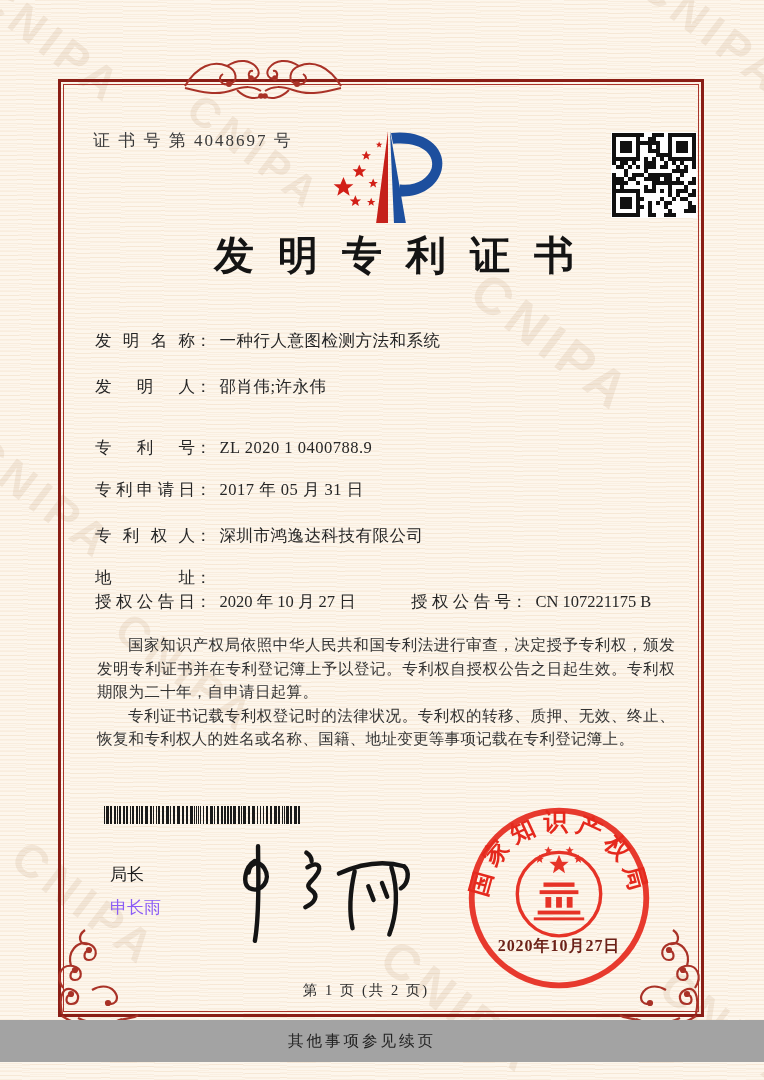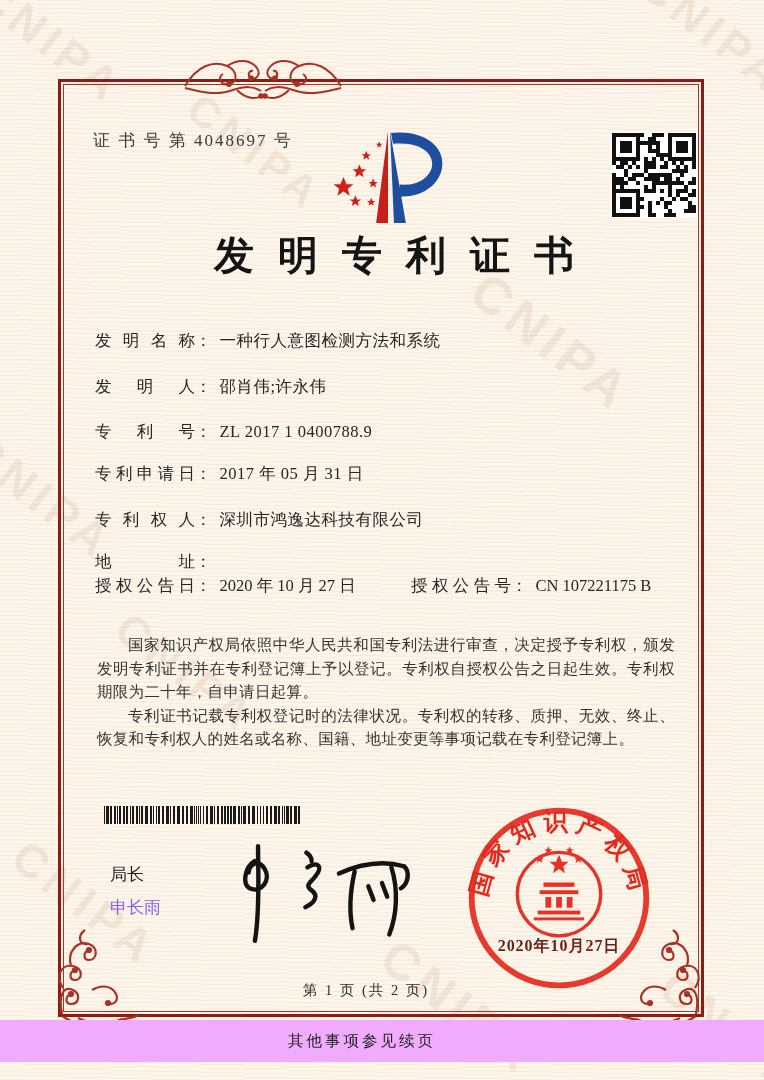--- a/index.html
+++ b/index.html
@@ -35,39 +35,39 @@
   #title{
     position:absolute;left:12px;top:228px;width:764px;margin:0;
     text-align:center;font-size:40px;font-weight:bold;
     letter-spacing:24px;text-indent:24px;color:#141414;
   }
   #fields{position:absolute;left:95px;top:329px;width:580px;font-size:16.5px;color:#262626;}
   .row{display:flex;line-height:23px;}
   .f-label{flex:none;display:inline-block;width:100px;text-align:justify;text-align-last:justify;color:#262626;}
   .f-colon{flex:none;margin-right:8px;}
   .f-value{flex:1;letter-spacing:0.5px;}
-  .mb-a{margin-bottom:23px;} .mb-b{margin-bottom:22px;} .mb-c{margin-bottom:19px;}
+  .mb-a{margin-bottom:23px;} .mb-b{margin-bottom:38px;} .mb-c{margin-bottom:19px;}
   .grant-group{display:flex;}
   .grant-first{flex:none;width:316px;}
   #paras{position:absolute;left:97px;top:633px;width:578px;}
   #paras p{
     margin:0;font-size:15.5px;line-height:23.5px;color:#333;
     text-align:justify;text-indent:2em;letter-spacing:0.3px;
   }
   #barcode{position:absolute;left:104px;top:806px;width:202px;height:18px;}
   #sig-title{position:absolute;left:110px;top:863px;font-size:17px;color:#1d1d1d;}
   #sig-name{position:absolute;left:110px;top:896px;font-size:17px;color:#8b5cf6;}
   #sig-script{position:absolute;left:215px;top:840px;width:210px;height:105px;}
   #seal{position:absolute;left:462px;top:801px;width:194px;height:194px;z-index:5;}
   #page-info{
     position:absolute;left:0;top:981px;width:764px;text-align:center;
     font-size:14.5px;color:#2e2e2e;transform:translateX(-16px);letter-spacing:2px;
   }
   #strip{
-    position:absolute;left:0;top:1020px;width:764px;height:42px;background:#f0abfc;z-index:4;
+    position:absolute;left:0;top:1020px;width:764px;height:42px;background:#a3a3a3;z-index:4;
   }
   #strip-text{
     display:block;text-align:center;line-height:42px;font-size:15.5px;color:#222;
     transform:translateX(-20px);letter-spacing:3px;
   }
   svg{display:block;}
 </style>
 </head>
 <body>
 
@@ -315,21 +315,21 @@
       <span class="f-value">一种行人意图检测方法和系统</span>
     </div>
     <div class="row mb-b">
       <span class="f-label">发明人</span>
         <span class="f-colon">：</span>
       <span class="f-value">邵肖伟;许永伟</span>
     </div>
     <div class="row mb-c">
       <span class="f-label">专利号</span>
         <span class="f-colon">：</span>
-      <span class="f-value">ZL 2017 1 0400788.9</span>
+      <span class="f-value">ZL 2020 1 0400788.9</span>
     </div>
     <div class="row mb-a">
       <span class="f-label">专利申请日</span>
         <span class="f-colon">：</span>
       <span class="f-value">2017 年 05 月 31 日</span>
     </div>
     <div class="row mb-c">
       <span class="f-label">专利权人</span>
         <span class="f-colon">：</span>
       <span class="f-value">深圳市鸿逸达科技有限公司</span>

